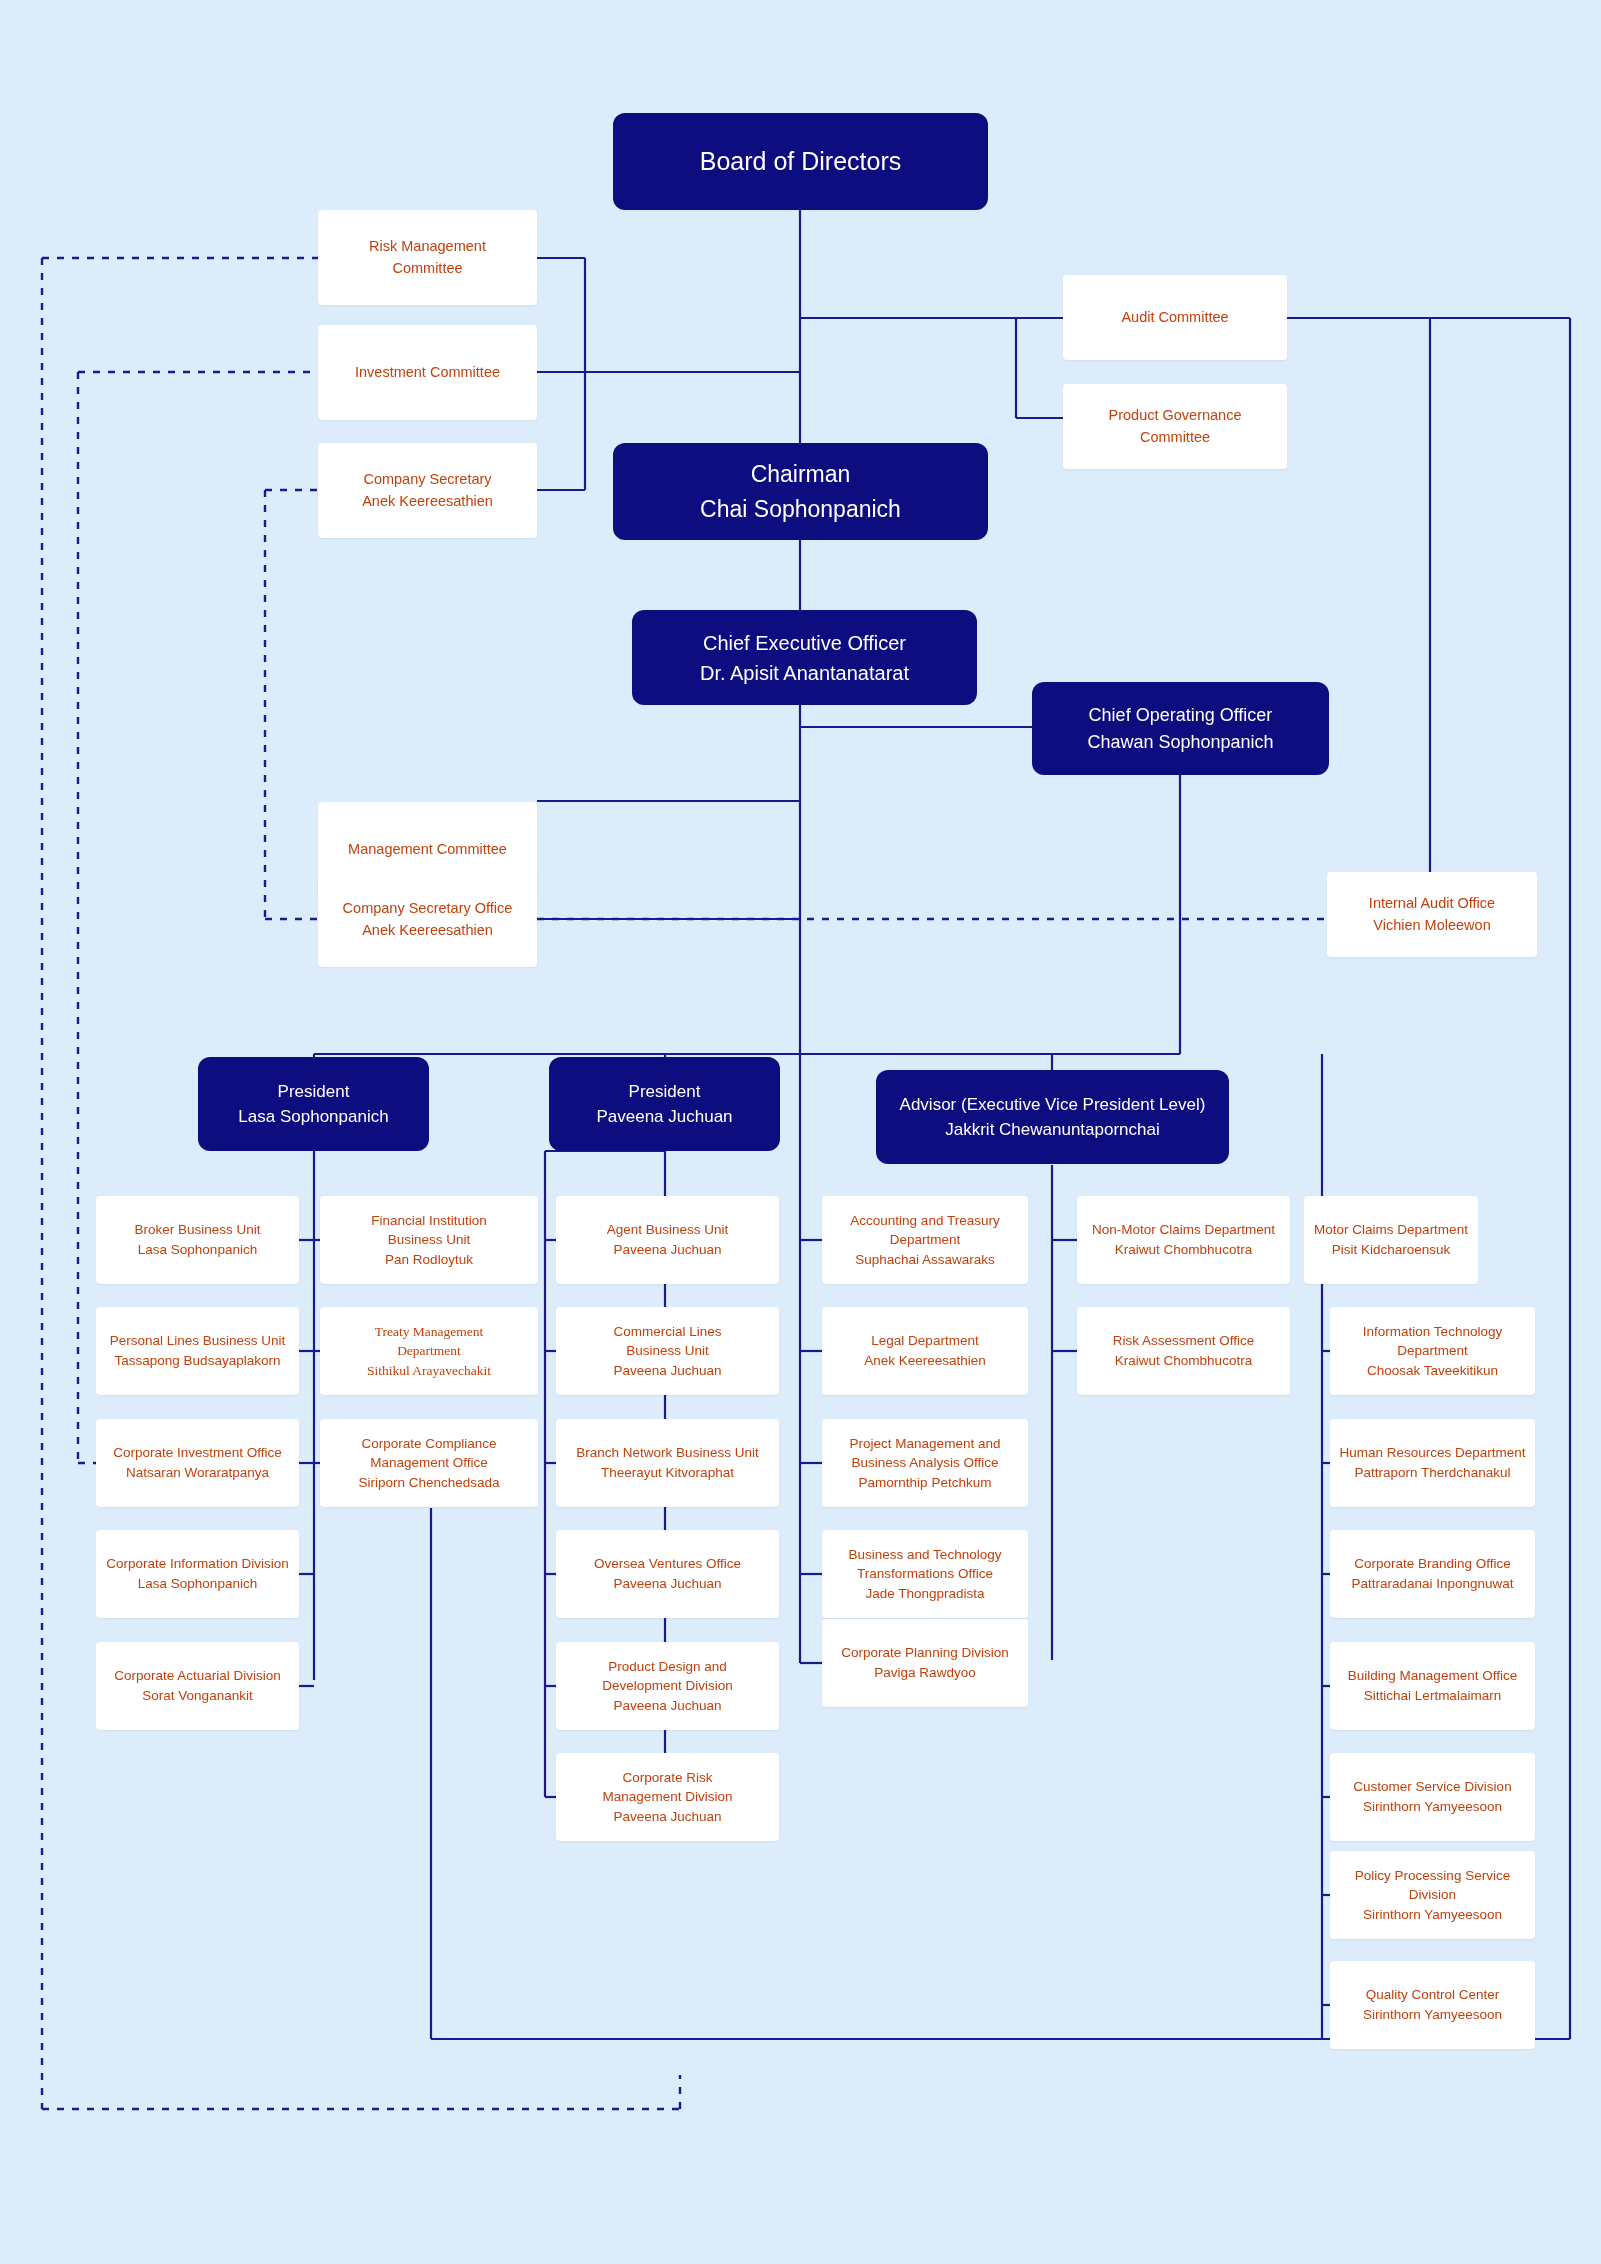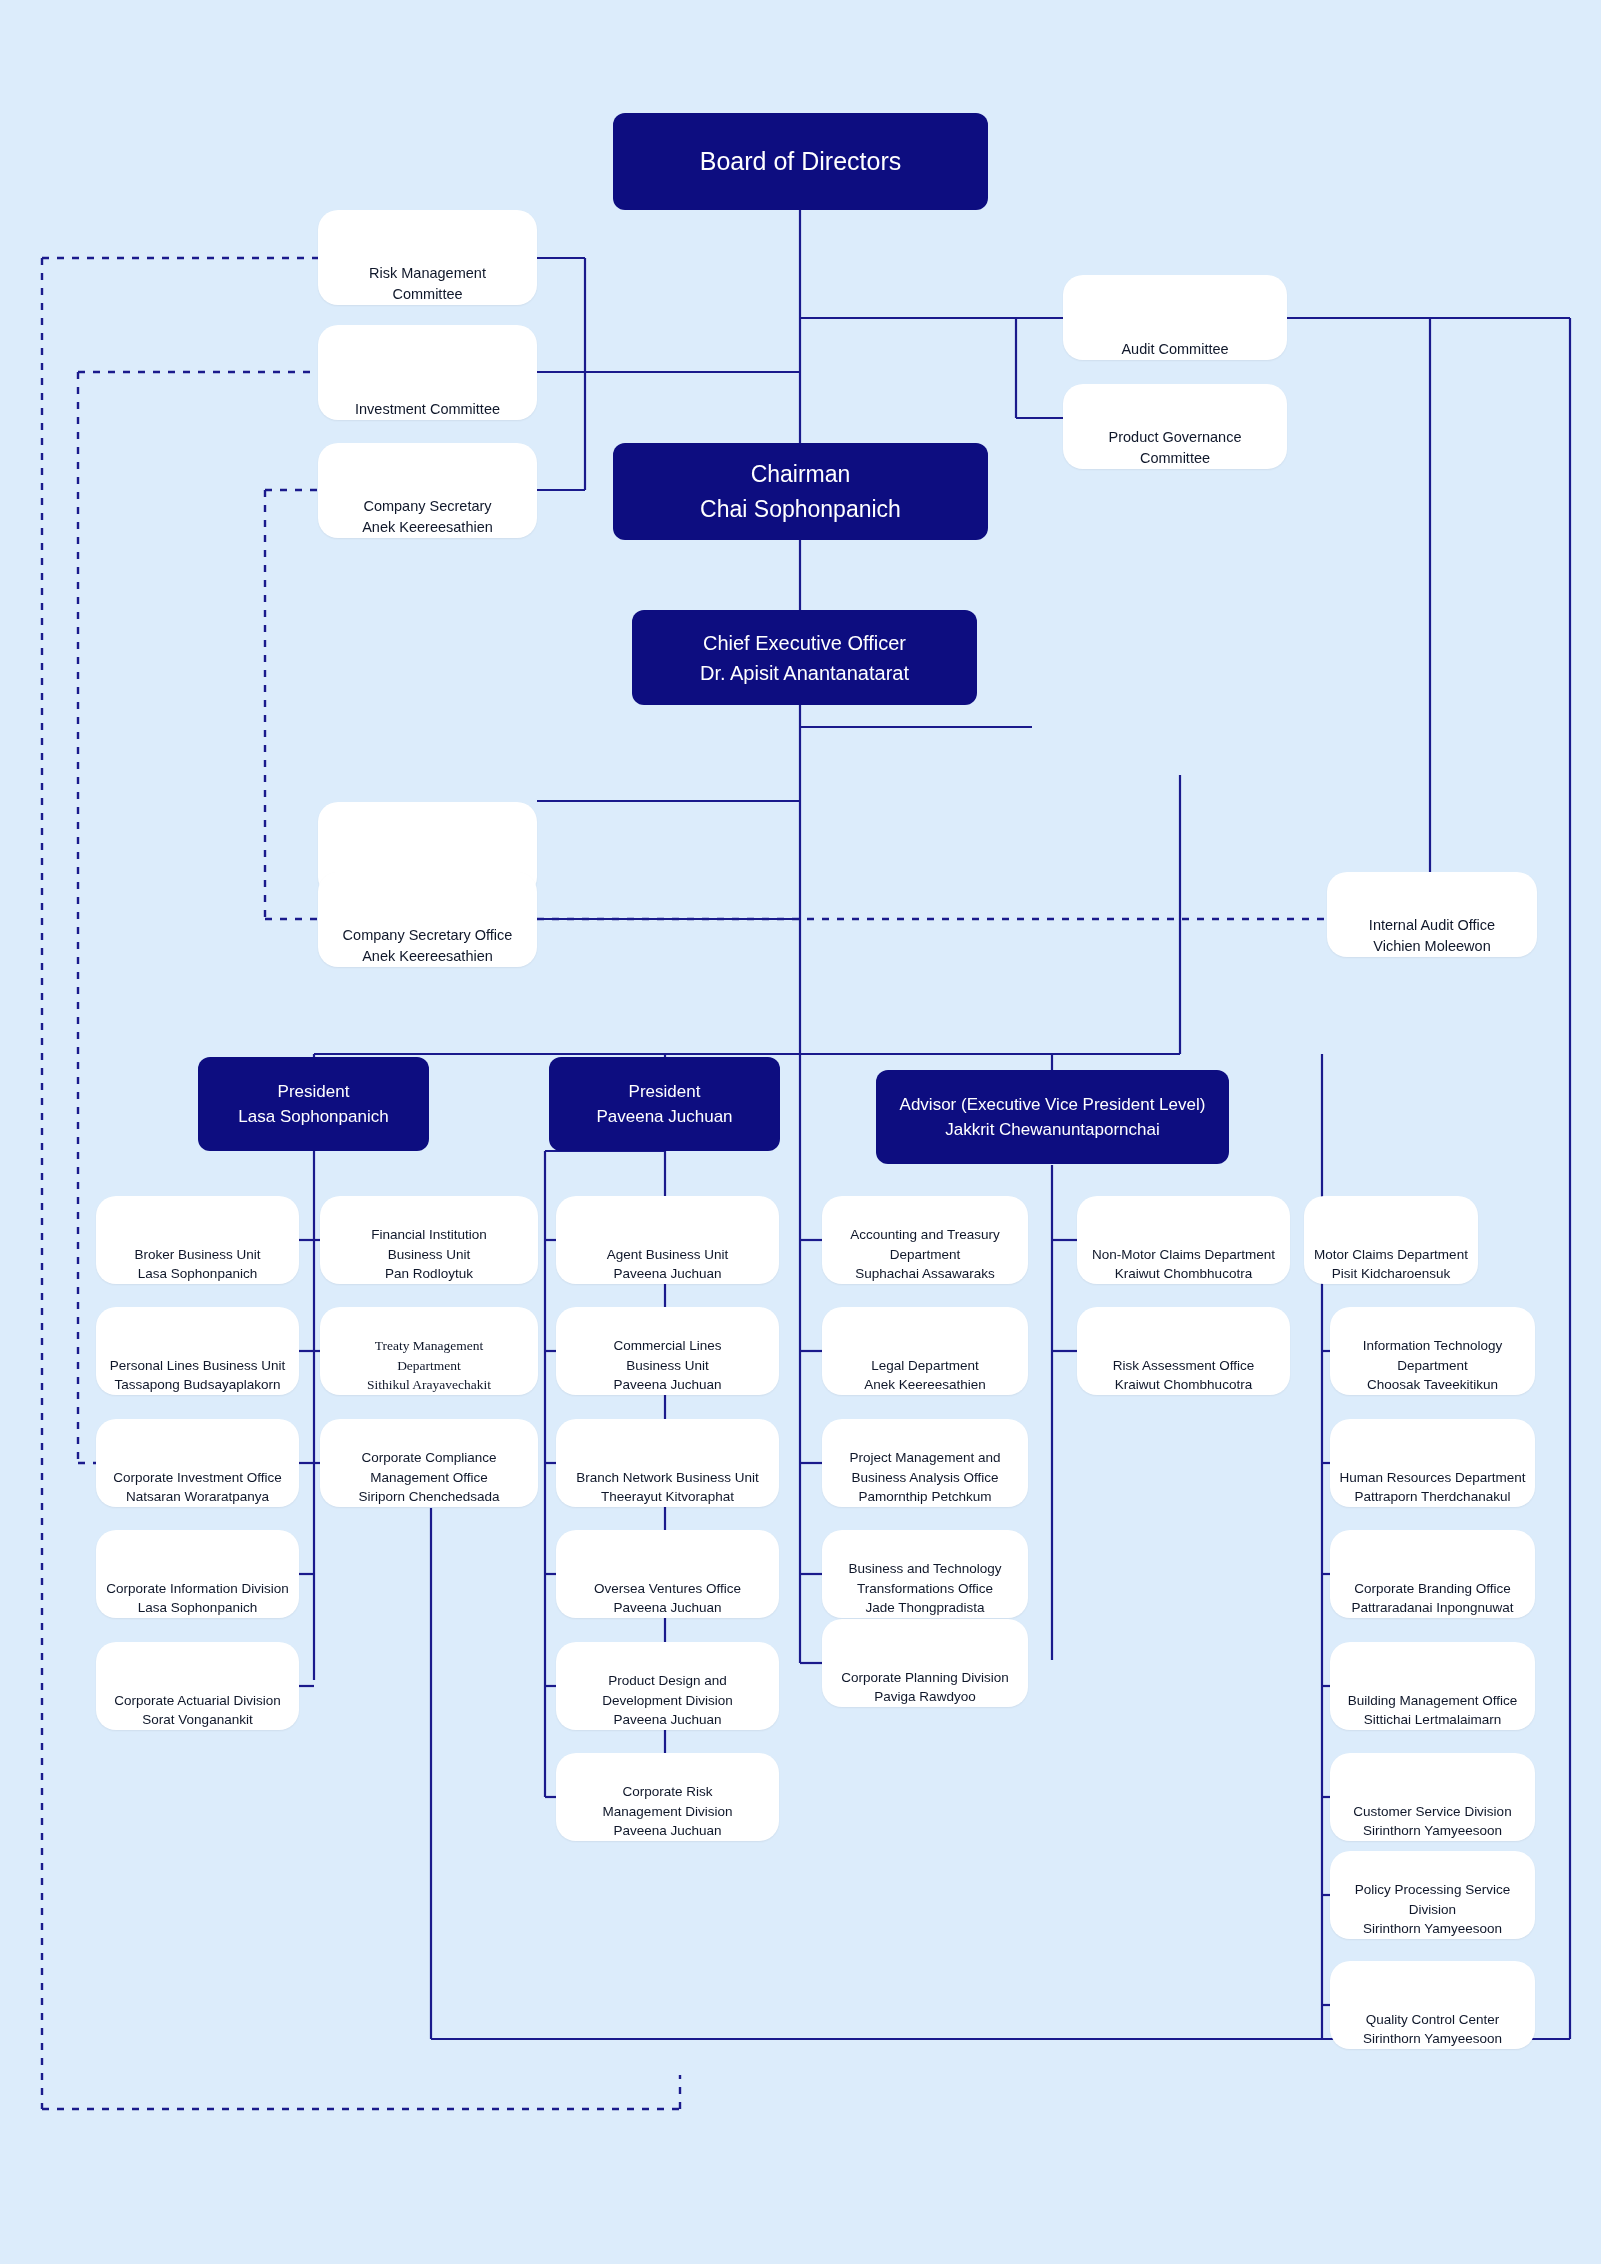--- a/index.html
+++ b/index.html
@@ -30,24 +30,23 @@
   .dark{
     background:#0d0d80;
     color:#ffffff;
     border-radius:12px;
   }
   .dark .ln{line-height:1.5;}
 
   
   .white{
     background:#ffffff;
-    color:#0f172a;
-    border-radius:20px;
+    color:#c2410c;
+    border-radius:4px;
     box-shadow:0 1px 2px rgba(0,0,0,0.06);
-    justify-content:flex-end;
   }
 
   
   .t-board{font-size:25px;}
   .t-chair{font-size:23px;}
   .t-ceo{font-size:20px;}
   .t-coo{font-size:18px;}
   .t-pres{font-size:17px;}
   .t-adv{font-size:17px;}
   .t-comm{font-size:14.5px;}
@@ -185,20 +184,24 @@
   <div class="node dark t-chair" style="left:613px;top:443px;width:375px;height:97px;">
     <span class="ln">Chairman</span>
     <span class="ln">Chai Sophonpanich</span>
   </div>
 
   <div class="node dark t-ceo" style="left:632px;top:610px;width:345px;height:95px;">
     <span class="ln">Chief Executive Officer</span>
     <span class="ln">Dr. Apisit Anantanatarat</span>
   </div>
 
+  <div class="node dark t-coo" style="left:1032px;top:682px;width:297px;height:93px;">
+    <span class="ln">Chief Operating Officer</span>
+    <span class="ln">Chawan Sophonpanich</span>
+  </div>
 
   <div class="node white t-comm" style="left:318px;top:210px;width:219px;height:95px;">
     <span class="ln">Risk Management</span>
     <span class="ln">Committee</span>
   </div>
 
   <div class="node white t-comm" style="left:318px;top:325px;width:219px;height:95px;">
     <span class="ln">Investment Committee</span>
   </div>
 

